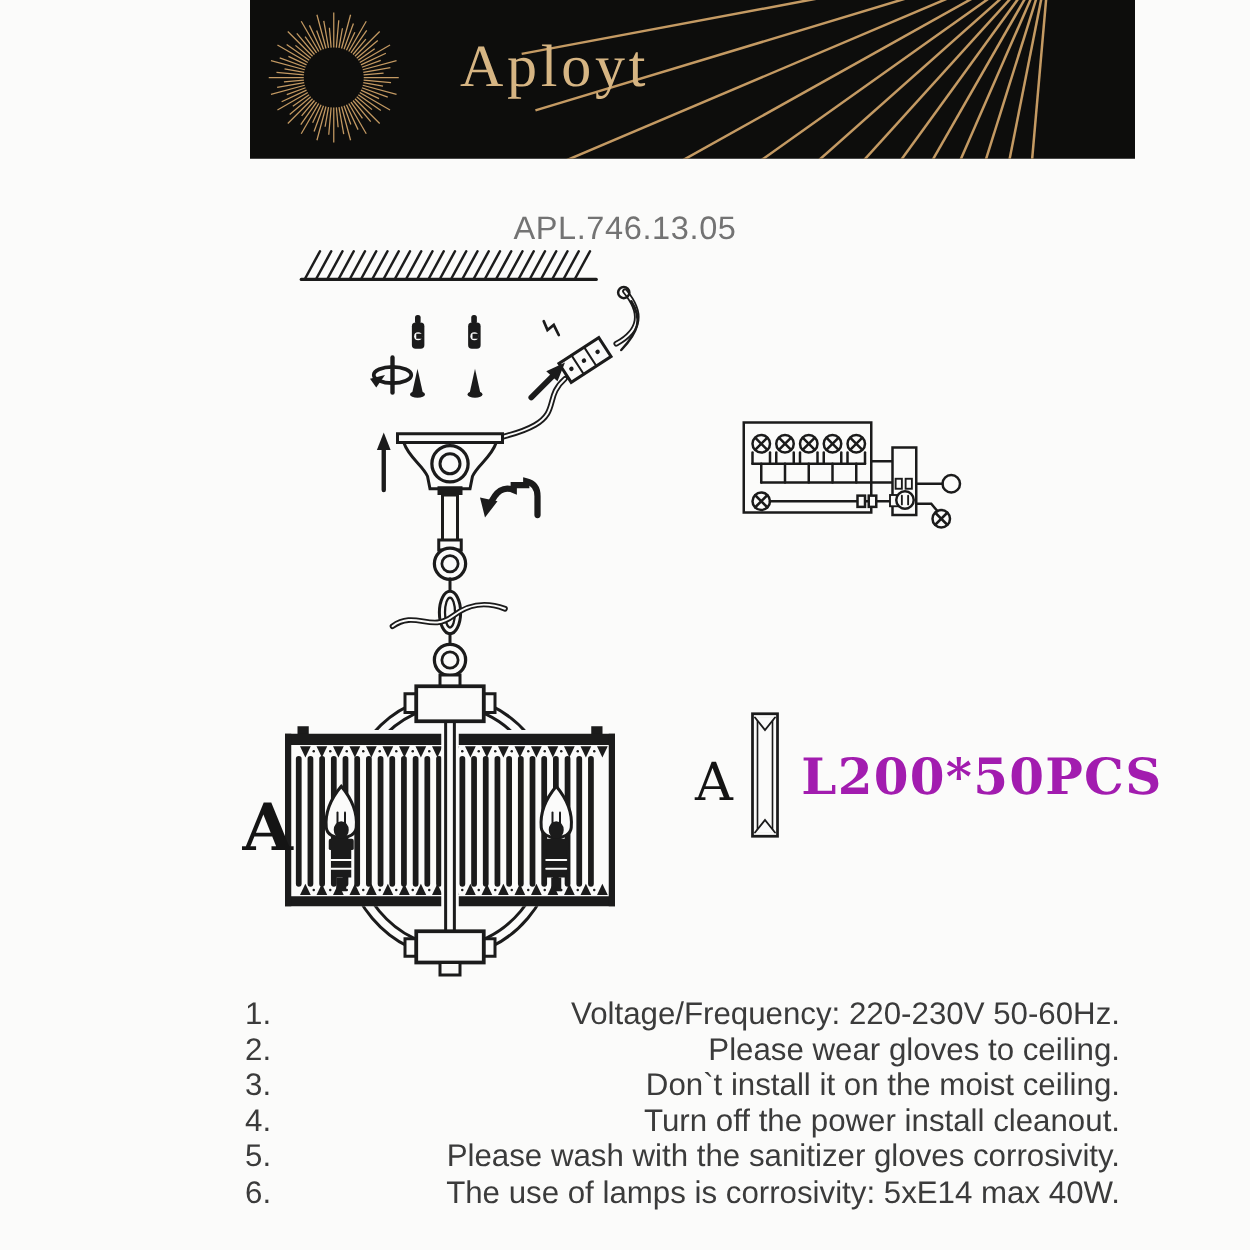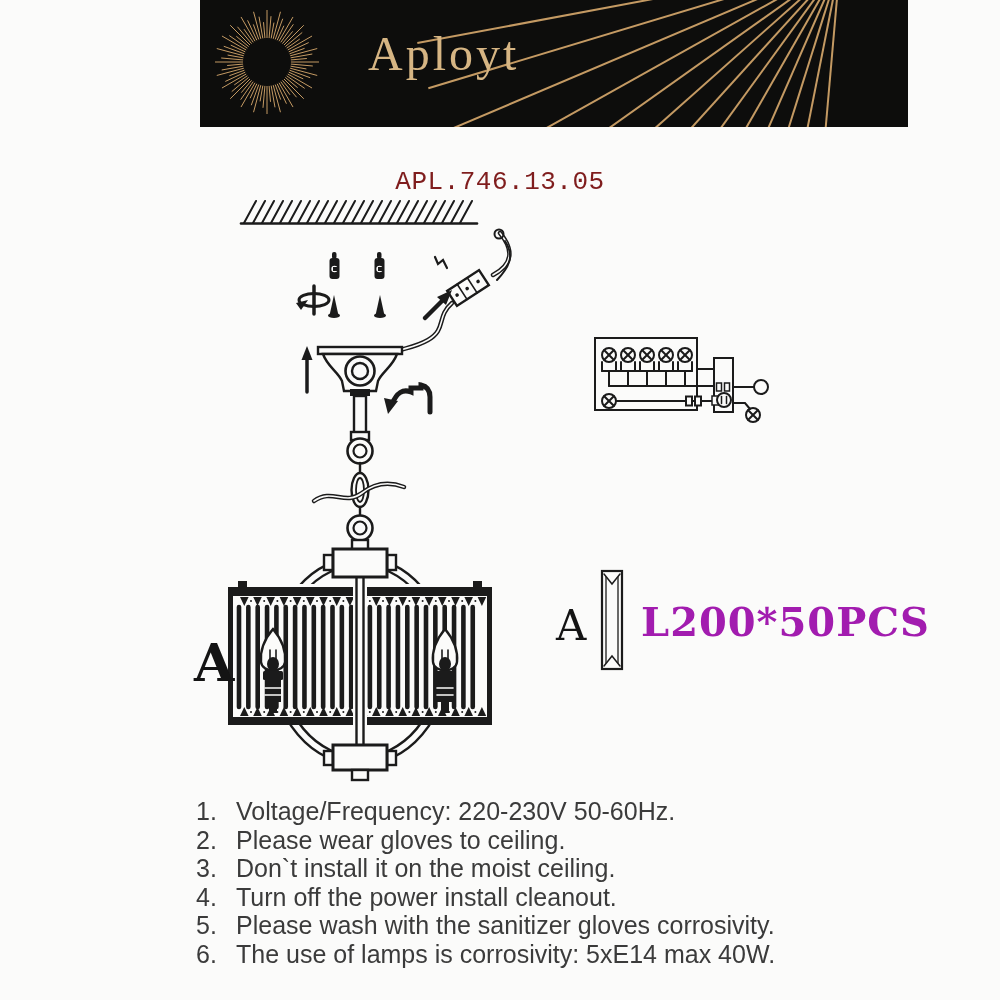--- a/index.html
+++ b/index.html
@@ -9,33 +9,33 @@
   
   .band{position:absolute;left:152px;top:0;width:708px;height:127px;background:#0d0d0c;overflow:hidden;margin-left:48px;}
   .band svg{position:absolute;left:0;top:0;}
   .wordmark{position:absolute;left:168px;top:26px;width:320px;
             font-family:"Liberation Serif", serif;font-size:48px;font-weight:400;
             letter-spacing:3px;color:#d6b583;}
   
   .title{position:absolute;left:0;top:136px;width:1000px;text-align:center;
          font-size:27px;font-weight:500;color:#2e2e2e;letter-spacing:.5px;}
   .model{position:absolute;left:0;top:167px;width:1000px;text-align:center;
-         font-size:26px;font-weight:500;color:#7f1d1d;letter-spacing:.5px;font-family:Liberation Mono, monospace;}
+         font-size:26px;font-weight:500;color:#737373;letter-spacing:.5px;}
   
   .markerA-left{position:absolute;left:194px;top:632px;font-family:"DejaVu Serif","Liberation Serif",serif;
                 font-size:52px;font-weight:700;color:#141414;}
   .markerA-right{position:absolute;left:556px;top:601px;font-family:"DejaVu Serif","Liberation Serif",serif;
                  font-size:42px;font-weight:500;color:#141414;}
   .spec{position:absolute;left:641px;top:598px;font-family:"DejaVu Serif","Liberation Serif",serif;
         font-size:40px;font-weight:600;color:#a21caf;letter-spacing:1px;}
   
   .list{position:absolute;left:196px;top:797px;width:700px;}
   .row{display:flex;align-items:flex-start;height:28.6px;font-size:25px;color:#3b3b3b;}
   .num{width:40px;flex:0 0 40px;}
-  .txt{flex:1;white-space:nowrap;}
+  .txt{flex:1;white-space:nowrap;text-align:right;}
   svg.diagram{position:absolute;left:0;top:0;width:1000px;height:1000px;}
 </style>
 </head>
 <body>
 
 <div class="page">
 
   <div class="band">
     <svg width="708" height="127">
       <g id="g-sunburst">

